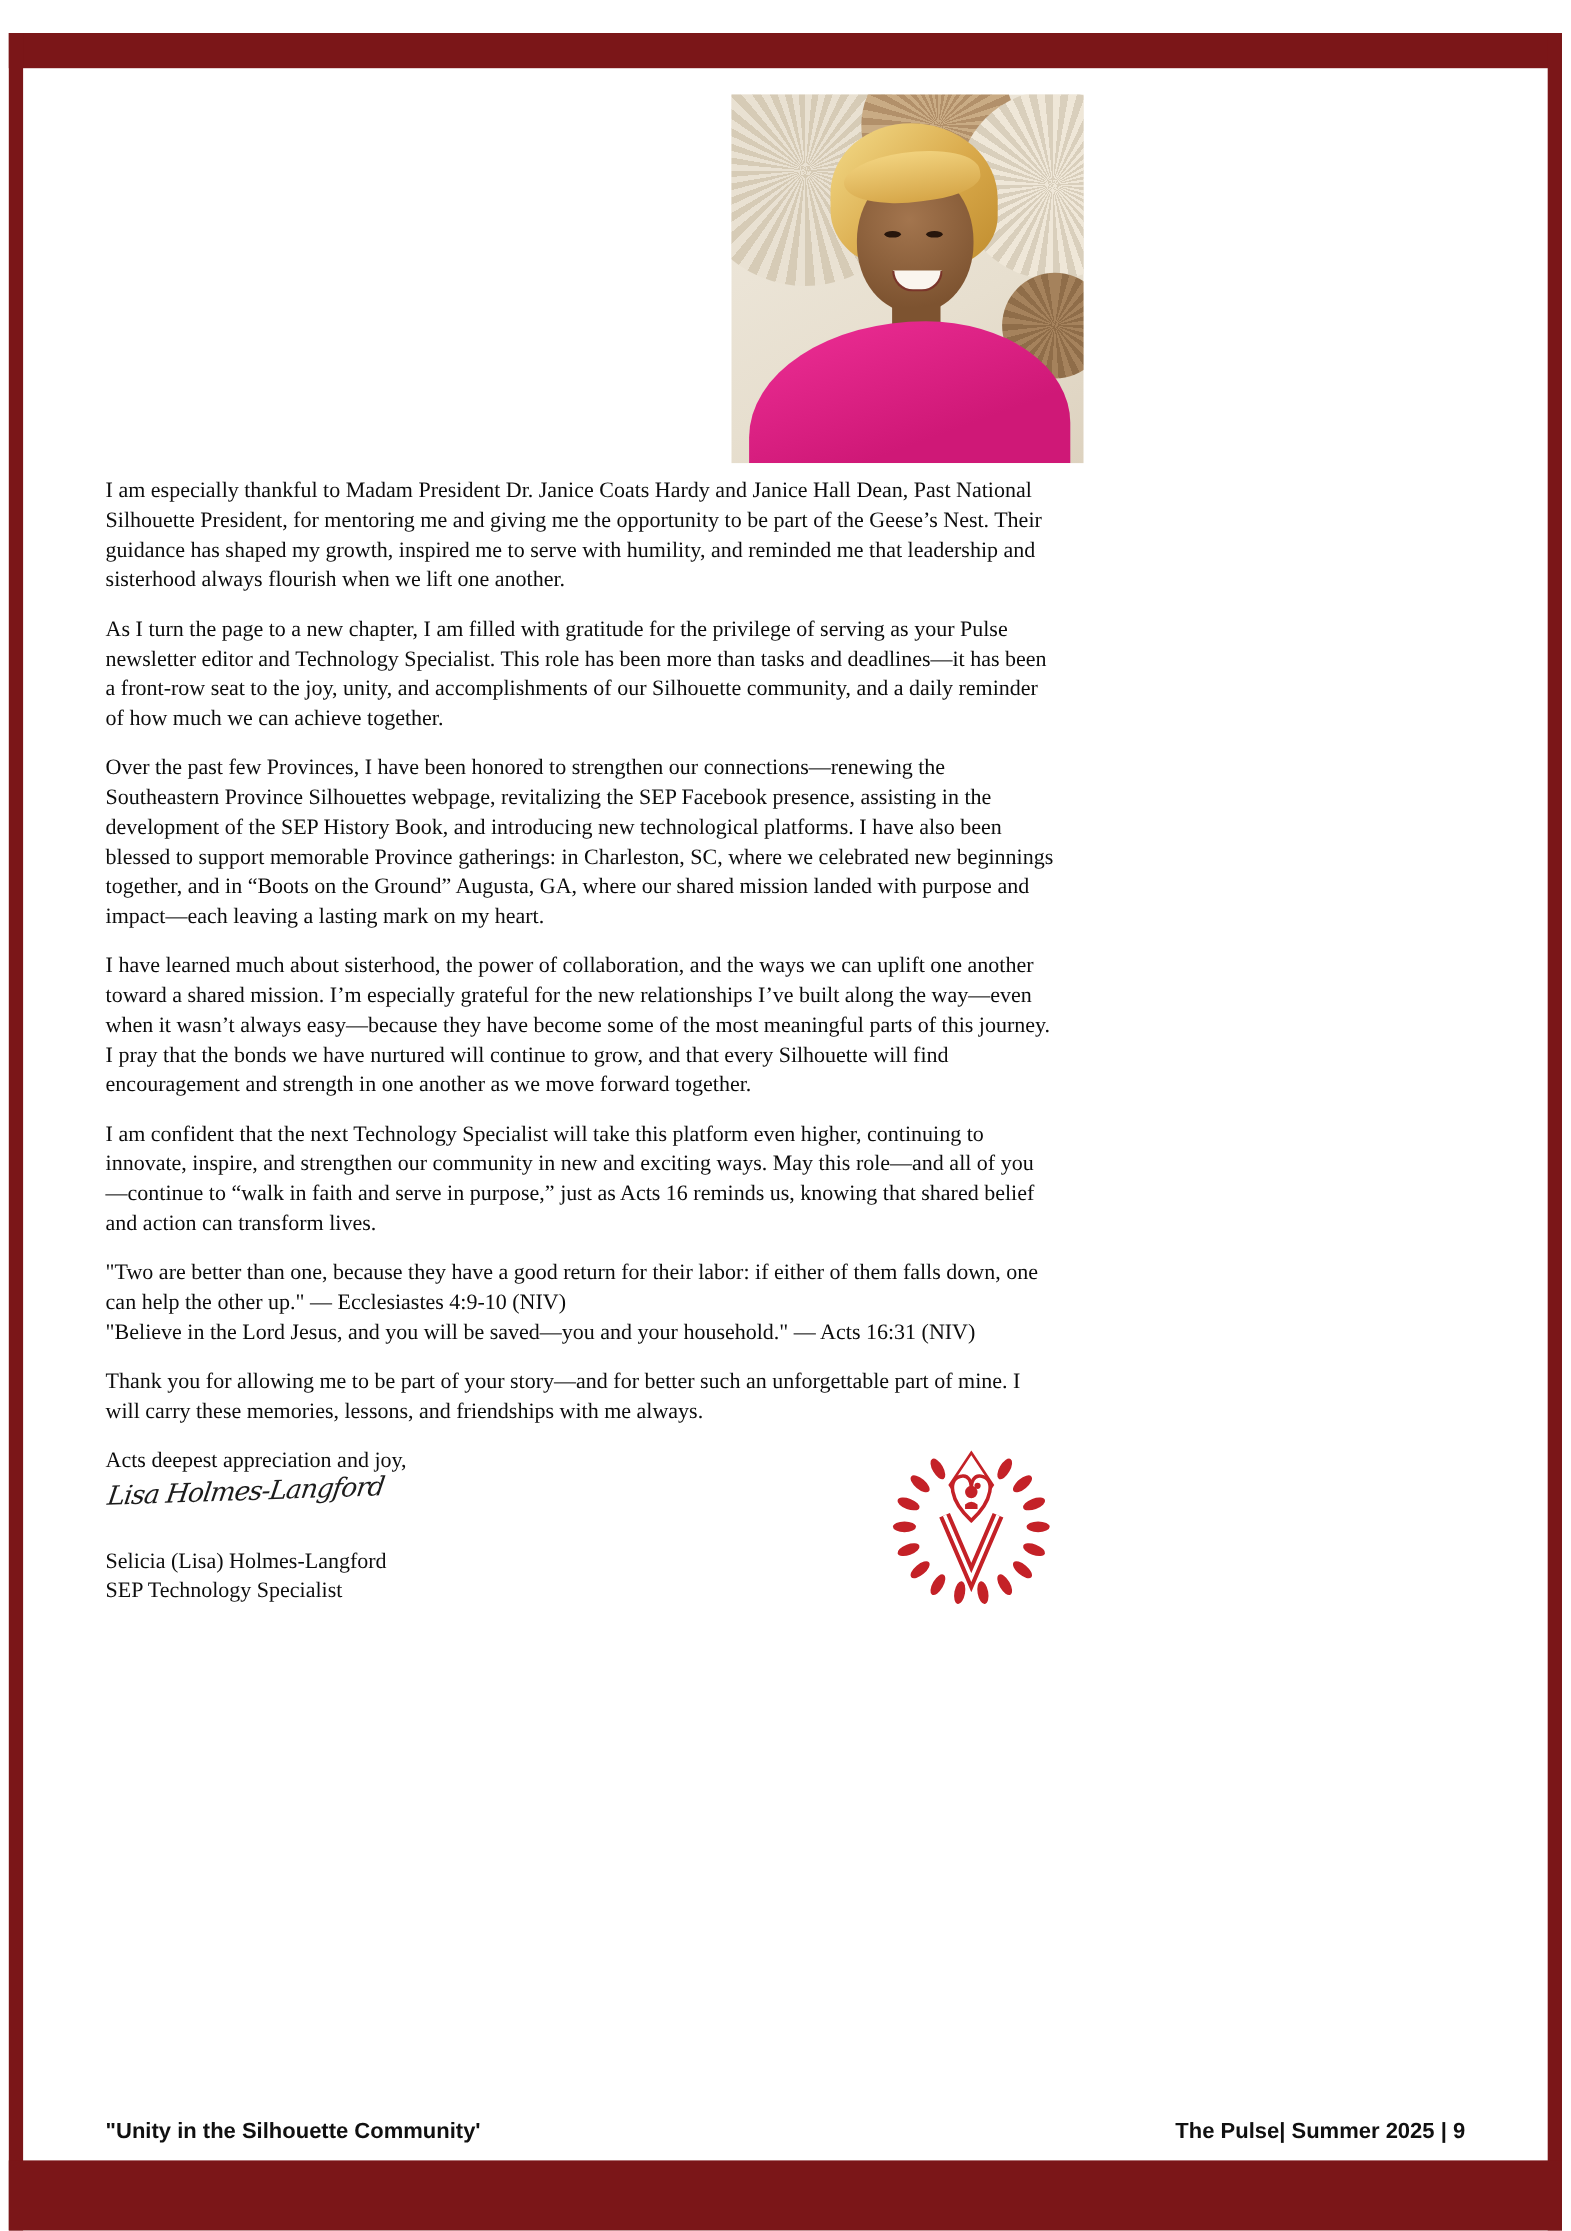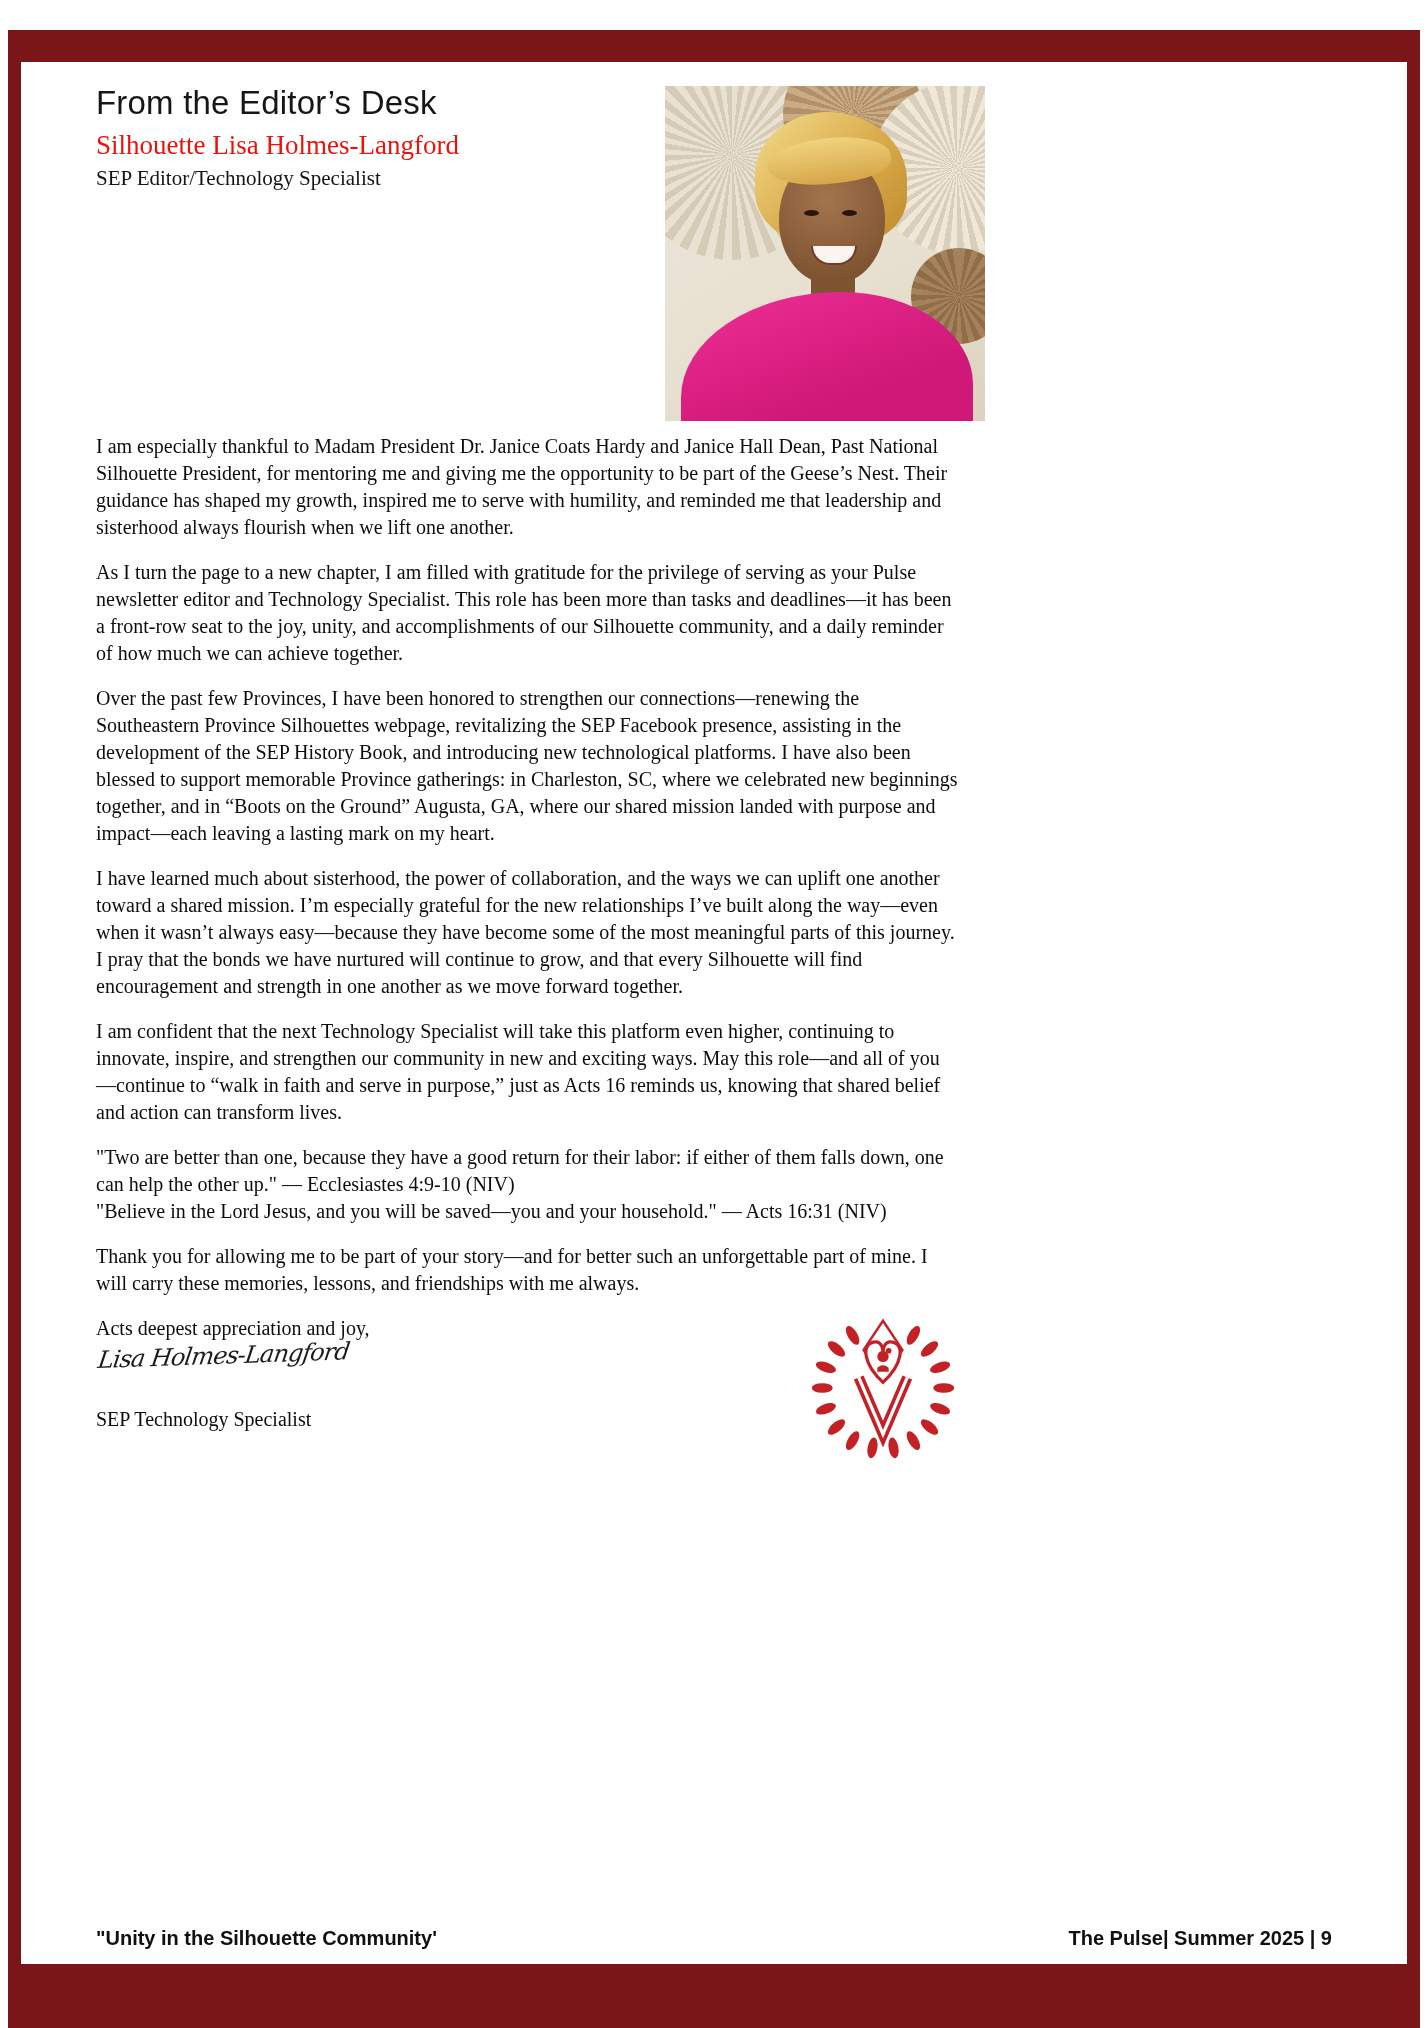--- a/index.html
+++ b/index.html
@@ -76,25 +76,20 @@
 </head>
 <body>
 
 <div class="page">
 
   <div class="border-top"></div>
   <div class="border-left"></div>
   <div class="border-right"></div>
   <div class="border-bottom"></div>
 
-  <header class="header">
-    <h1>From the Editor’s Desk</h1>
-    <h2>Silhouette Lisa Holmes-Langford</h2>
-    <div class="role">SEP  Editor/Technology Specialist</div>
-  </header>
 
   <div class="photo">
     <div class="plate p1"></div>
     <div class="plate p2"></div>
     <div class="plate p3"></div>
     <div class="plate p4"></div>
     <div class="hair"></div>
     <div class="neck"></div>
     <div class="blouse"></div>
     <div class="face">
@@ -116,20 +111,21 @@
       <p>"Two are better than one, because they have a good return for their labor: if either of them falls down, one can help the other up." — Ecclesiastes 4:9-10 (NIV)</p>
       <p>"Believe in the Lord Jesus, and you will be saved—you and your household." — Acts 16:31 (NIV)</p>
     </div>
 
     <p>Thank you for allowing me to be part of your story—and for better such an unforgettable part of mine. I will carry these memories, lessons, and friendships with me always.</p>
 
     <p class="closing">Acts deepest appreciation and joy,</p>
     <div class="signature">Lisa Holmes-Langford</div>
 
     <div class="tight">
+      <p>Selicia (Lisa) Holmes-Langford</p>
       <p>SEP Technology Specialist</p>
     </div>
   </article>
 
   <svg class="logo" viewBox="0 0 200 210" aria-hidden="true">
     <g fill="#c42127">
       <ellipse cx="100" cy="30" rx="6" ry="13" transform="rotate(30,100,105)"></ellipse>
       <ellipse cx="100" cy="30" rx="6" ry="13" transform="rotate(50,100,105)"></ellipse>
       <ellipse cx="100" cy="30" rx="6" ry="13" transform="rotate(70,100,105)"></ellipse>
       <ellipse cx="100" cy="30" rx="6" ry="13" transform="rotate(90,100,105)"></ellipse>

